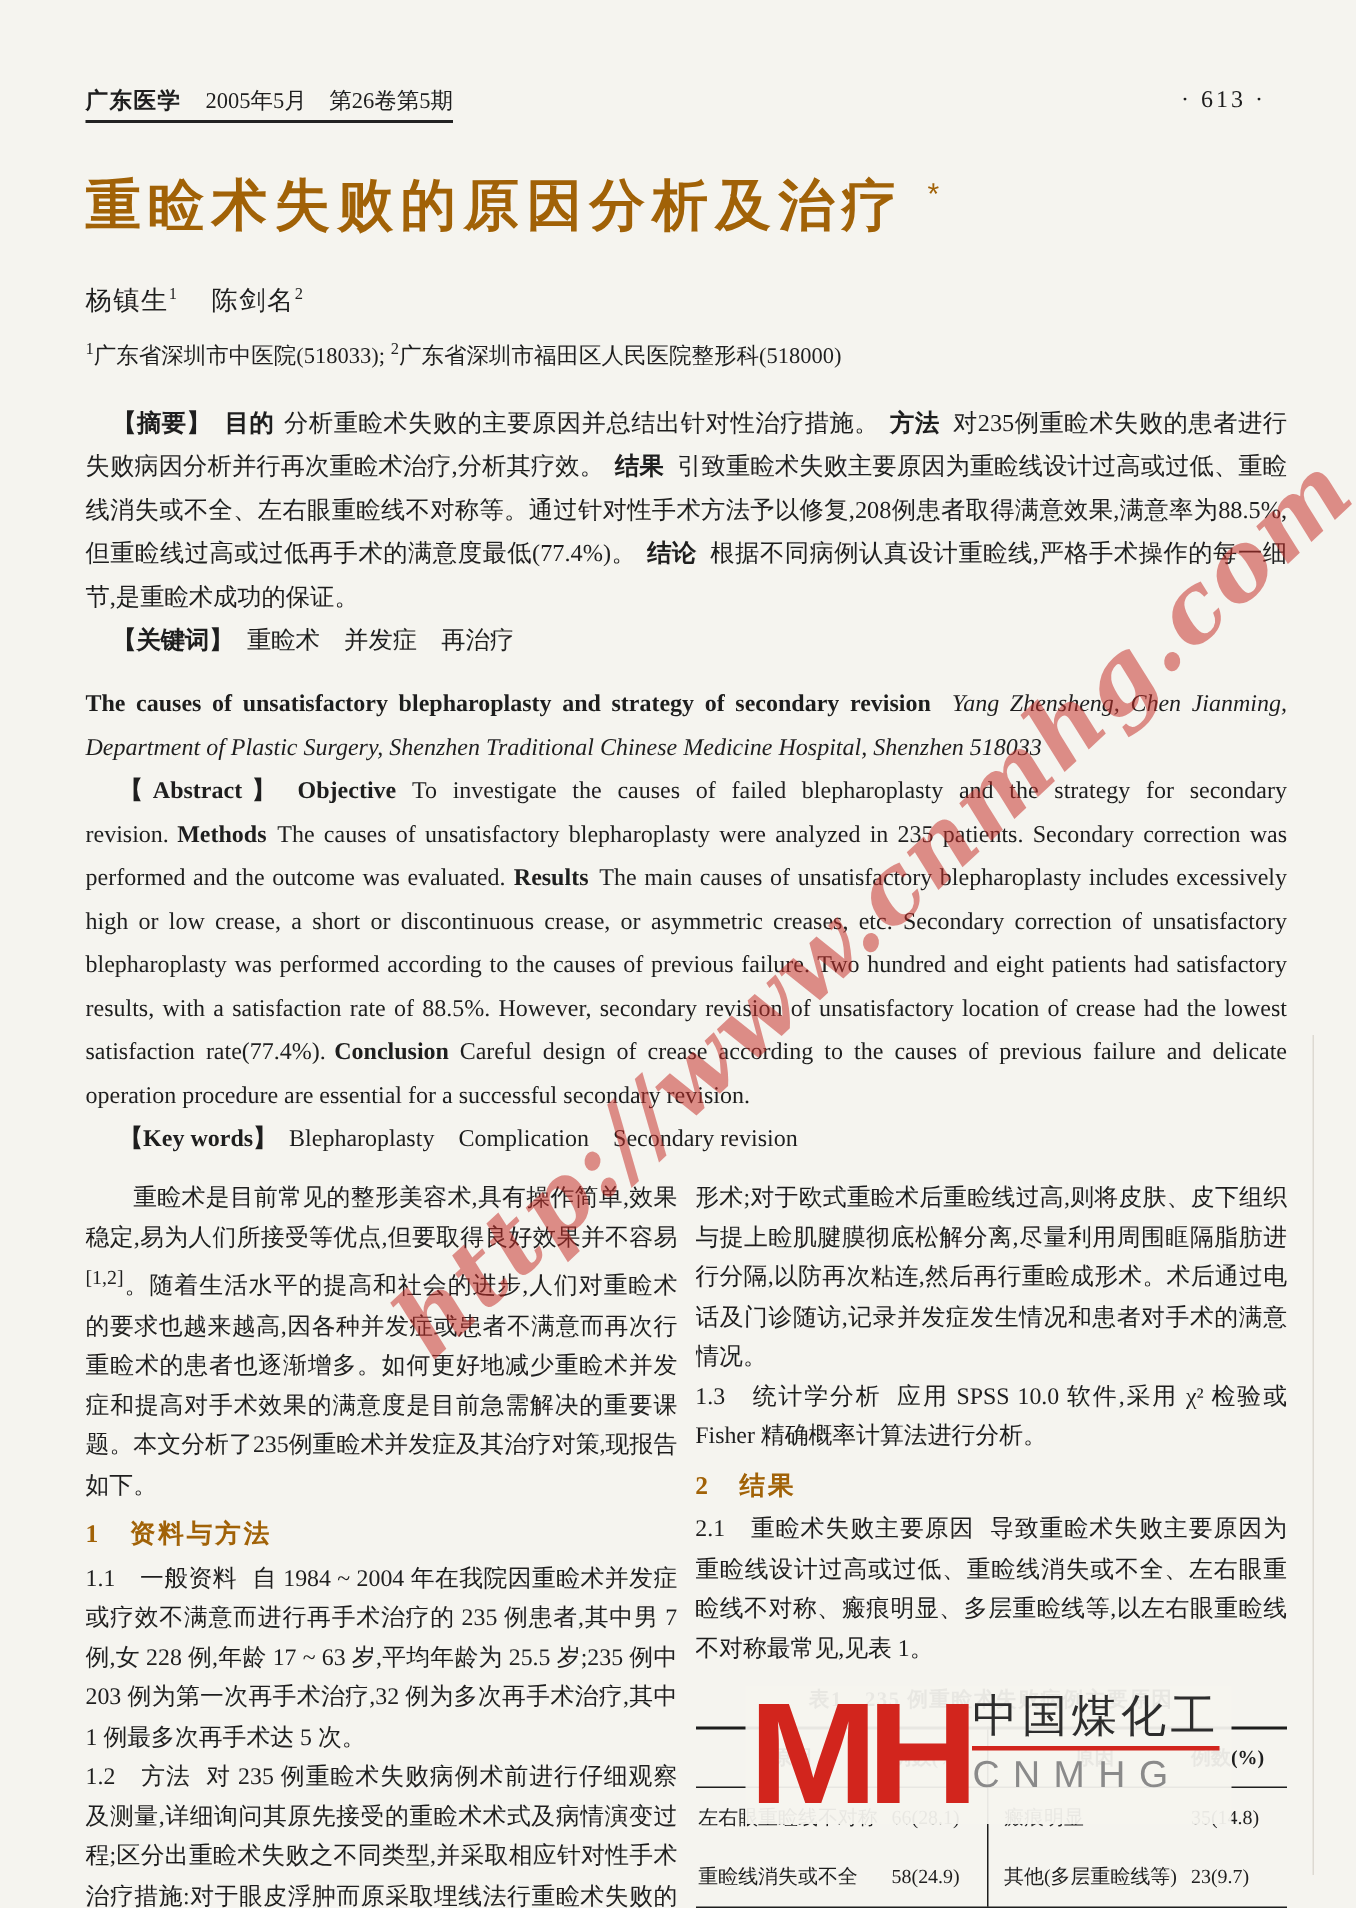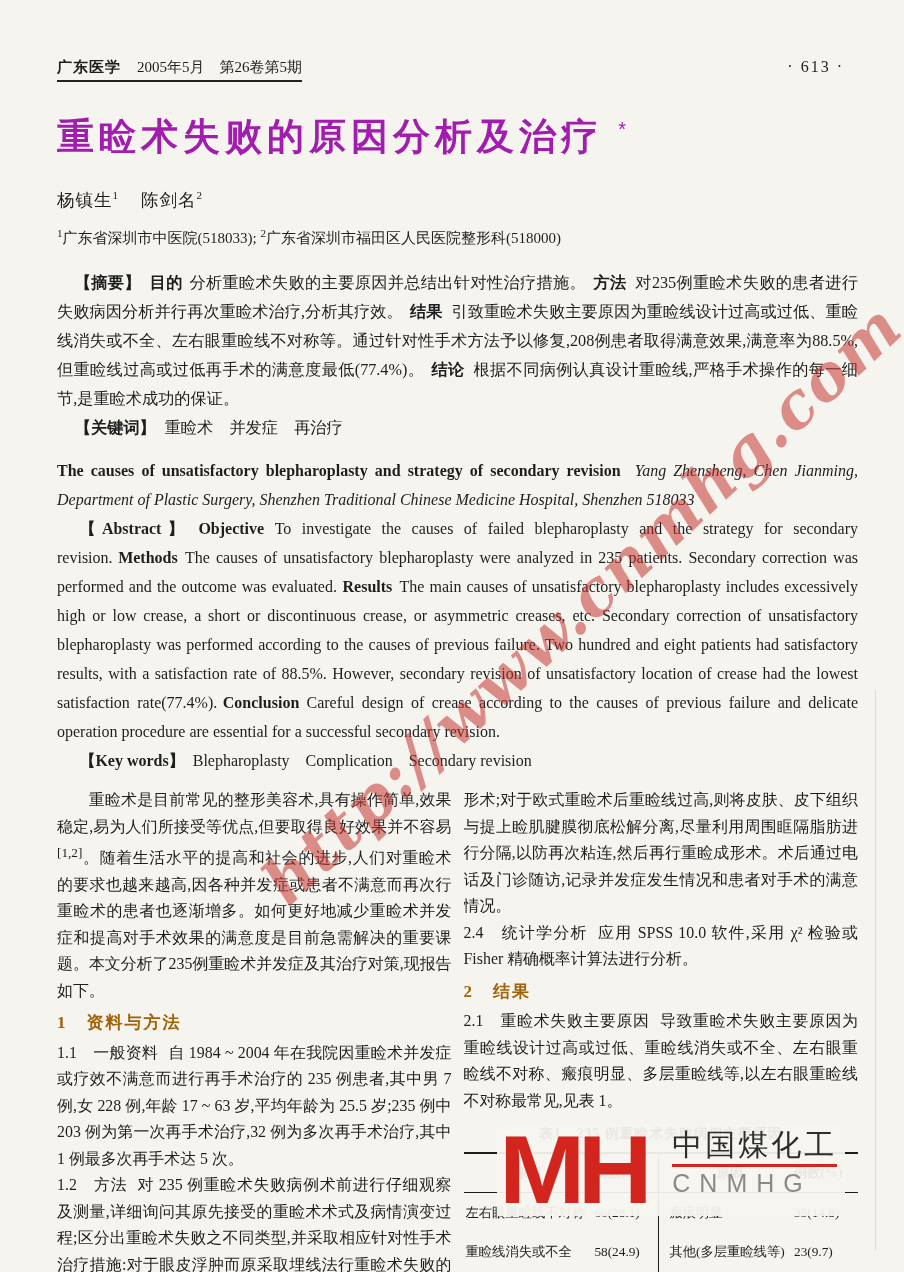--- a/index.html
+++ b/index.html
@@ -8,21 +8,21 @@
   .inner{padding:58px 46px 0 57px;}
 
   
   .hdr{display:flex;justify-content:space-between;align-items:flex-start;font-size:15px;}
   .hdr-left{border-bottom:2px solid #222;padding-bottom:3px;}
   .hdr-j{font-weight:bold;margin-right:16px;letter-spacing:1px;}
   .pageno{font-size:16px;margin-right:14px;letter-spacing:2px;}
 
   
   .title{margin:30px 0 0;font-family:"Liberation Sans","DejaVu Sans",sans-serif;
-         font-weight:bold;font-size:37px;letter-spacing:5px;color:#a21caf;}
+         font-weight:bold;font-size:37px;letter-spacing:5px;color:#a16207;}
   .title sup{font-size:20px;font-weight:normal;}
   .authors{margin-top:26px;font-size:17.5px;letter-spacing:1px;}
   .authors .a2{margin-left:22px;}
   .authors sup,.affil sup{font-size:11px;}
   .affil{margin-top:15px;font-size:15px;}
 
   
   .abs{margin-top:21px;font-size:16.2px;line-height:29px;text-align:justify;}
   .abs p{margin:0;text-indent:1.1em;}
   .b{font-weight:bold;}
@@ -57,21 +57,21 @@
   .t1 .c2{padding-left:10px;}
 
   
   .wm{position:absolute;left:175px;top:606px;width:730px;text-align:center;
       font-size:63px;font-weight:bold;font-style:italic;letter-spacing:2px;
       color:rgba(197,44,38,.52);transform:rotate(-43deg);z-index:5;white-space:nowrap;
       font-family:"DejaVu Serif",serif;pointer-events:none;}
 
   
   .logo{position:absolute;left:497px;top:1124px;z-index:6;display:flex;
-        align-items:flex-start;background:rgba(245,244,239,.94);padding:2px 8px 2px 2px;gap:24px;}
+        align-items:flex-start;background:rgba(245,244,239,.94);padding:2px 8px 2px 2px;}
   .logo-m{font-family:"Liberation Sans","DejaVu Sans",sans-serif;font-weight:900;
           font-size:96px;line-height:.92;color:#d2251d;letter-spacing:-7px;
           transform:scaleX(1.08);transform-origin:left top;}
   .logo-r{margin-left:14px;padding-top:3px;}
   .logo-cn{font-size:30px;letter-spacing:3px;color:#2d2d2d;line-height:1.08;white-space:nowrap;}
   .logo-line{border-top:3px solid #d2251d;margin:3px 0 3px;}
   .logo-en{font-family:"Liberation Sans","DejaVu Sans",sans-serif;font-size:25px;
            color:#8a8a8a;letter-spacing:9px;line-height:1.1;}
 
   .edge-artifact{position:absolute;right:28px;top:690px;height:560px;width:1px;background:#ddd9d2;}
@@ -132,21 +132,21 @@
         </p>
         <p>
           <span class="seclabel">1.2　方法</span><span>对 235 例重睑术失败病例术前进行仔细观察及测量,详细询问其原先接受的重睑术术式及病情演变过程;区分出重睑术失败之不同类型,并采取相应针对性手术治疗措施:对于眼皮浮肿而原采取埋线法行重睑术失败的病例,行切开法重睑术予以修复;而双侧重睑线设计位置欠佳而致手术失败者,则采取重新设计重睑线,仔细分离切除原瘢痕组织后,行再次成</span>
         </p>
 
       </div>
 
       <div class="col">
         <p>形术;对于欧式重睑术后重睑线过高,则将皮肤、皮下组织与提上睑肌腱膜彻底松解分离,尽量利用周围眶隔脂肪进行分隔,以防再次粘连,然后再行重睑成形术。术后通过电话及门诊随访,记录并发症发生情况和患者对手术的满意情况。</p>
         <p>
-          <span class="seclabel">2.4　统计学分析</span><span>应用 SPSS 10.0 软件,采用 χ² 检验或 Fisher 精确概率计算法进行分析。</span>
+          <span class="seclabel">1.3　统计学分析</span><span>应用 SPSS 10.0 软件,采用 χ² 检验或 Fisher 精确概率计算法进行分析。</span>
         </p>
         <h2 class="sec">2　结果</h2>
         <p>
           <span class="seclabel">2.1　重睑术失败主要原因</span><span>导致重睑术失败主要原因为重睑线设计过高或过低、重睑线消失或不全、左右眼重睑线不对称、瘢痕明显、多层重睑线等,以左右眼重睑线不对称最常见,见表 1。</span>
         </p>
 
         <div class="tcap">表1　235 例重睑术失败病例主要原因</div>
         <table class="t1">
           <thead>
             <tr>

